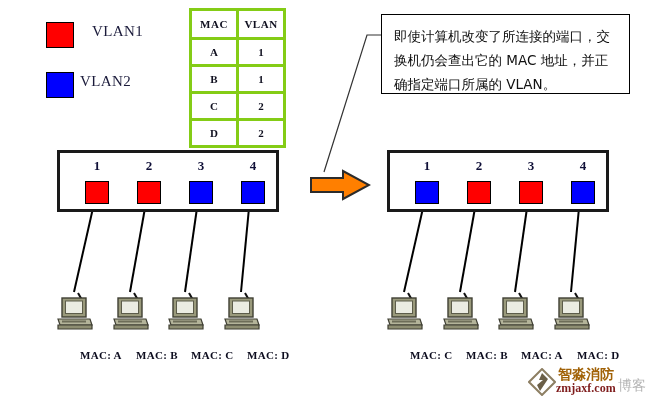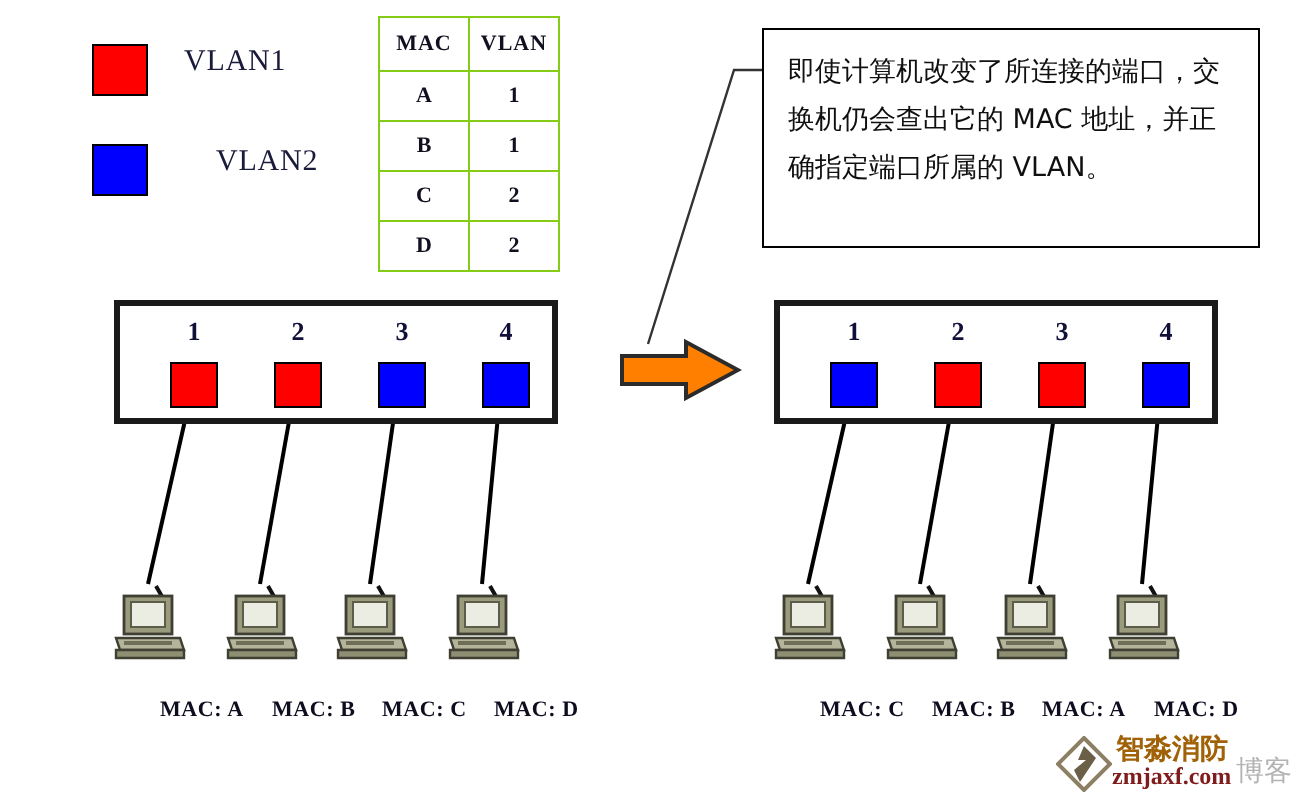--- a/index.html
+++ b/index.html
@@ -10,29 +10,29 @@
   }
   .stage{position:absolute;left:0;top:0;width:650px;height:403px;}
 
   
   .legend-swatch{position:absolute;width:28px;height:26px;border:1px solid #000;box-sizing:border-box;}
   .legend-label{position:absolute;font-size:15px;color:#1a1a3a;letter-spacing:.4px;white-space:nowrap;}
 
   
   .mac-table{position:absolute;left:189px;top:8px;border-collapse:collapse;background:#fff;}
   .mac-table td,.mac-table th{
-    border:1px solid #84cc16;width:44px;height:24px;text-align:center;
+    border:3px solid #84cc16;width:44px;height:24px;text-align:center;
     font-size:11px;font-weight:bold;color:#101020;padding:0;
   }
   .mac-table th{height:26px;letter-spacing:.5px;}
   .mac-table td{font-weight:bold;}
 
   
   .callout{
-    position:absolute;left:381px;top:14px;width:249px;height:110px;
+    position:absolute;left:381px;top:14px;width:249px;height:80px;
     border:1px solid #000;background:#fff;box-sizing:border-box;
     padding:9px 10px 0 12px;
   }
   .callout-text{
     font-size:13.5px;line-height:24px;color:#101010;
     font-family:"DejaVu Sans","Liberation Sans",sans-serif;
     letter-spacing:0px;
   }
 
   
@@ -69,21 +69,21 @@
 </head>
 <body>
 
 <div class="stage">
 
   <div>
     <div class="legend-swatch" style="left:46px;top:22px;background:#ff0000;"></div>
     <div class="legend-label" style="left:92px;top:23px;">VLAN1</div>
 
     <div class="legend-swatch" style="left:46px;top:72px;background:#0000ff;"></div>
-    <div class="legend-label" style="left:108px;top:73px;">VLAN2</div>
+    <div class="legend-label" style="left:80px;top:73px;">VLAN2</div>
   </div>
 
   <table class="mac-table">
     <tbody>
         <tr>
       <th>MAC</th>
       <th>VLAN</th>
     </tr>
     <tr>
       <td>A</td>

